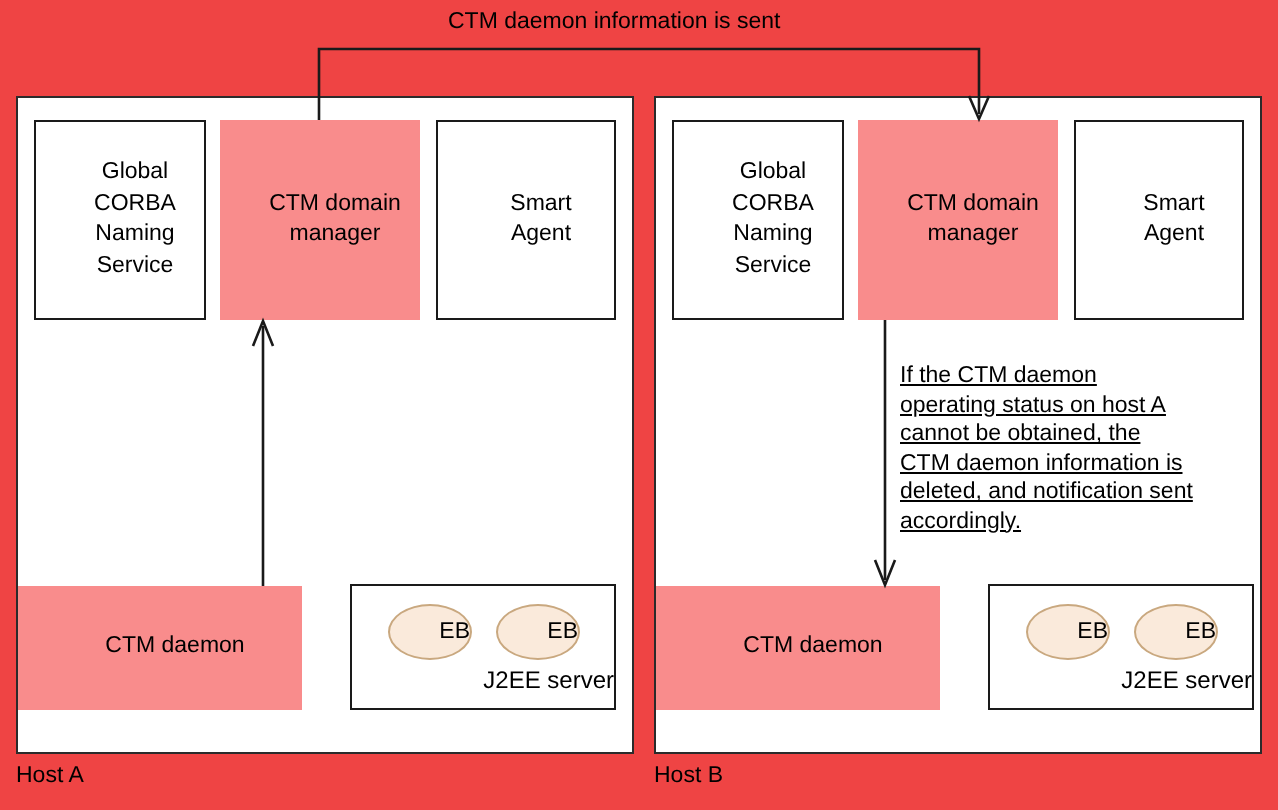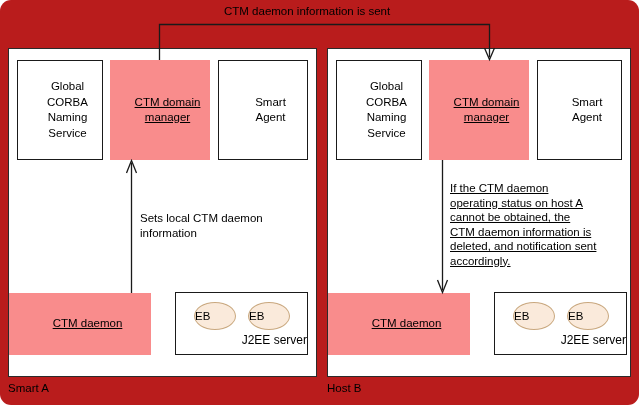--- a/index.html
+++ b/index.html
@@ -8,23 +8,22 @@
     background: #ffffff;
   }
   body {
     font-family: "Liberation Sans", sans-serif;
     color: #000000;
   }
   #diagram {
     position: relative;
     width: 639px;
     height: 405px;
-    background: #b91c1c;
+    background: #ef4444;
     overflow: hidden;
-    border-radius: 11px;
   }
 
   
   .abs { position: absolute; box-sizing: border-box; }
 
   
   .host-panel {
     border: 1px solid #2b2b2b;
     background: #ffffff;
   }
@@ -42,36 +41,35 @@
     align-items: center;
     justify-content: center;
     text-align: center;
     font-size: 11.5px;
     line-height: 15.5px;
     padding-left: 15px;
   }
   .comp-box.filled {
     background: #f98c8c;
     border: none;
-    text-decoration: underline;
   }
   .comp-box .txt { display: block; width: 100%; }
 
   
   .j2ee-box {
     border: 1px solid #1a1a1a;
     background: #ffffff;
   }
   .eb-oval {
     border: 1px solid #c9a87f;
     background: #faeadb;
     border-radius: 50%;
     display: flex;
     align-items: center;
-    justify-content: flex-start;
+    justify-content: flex-end;
     font-size: 11.5px;
   }
   .j2ee-label {
     text-align: right;
     font-size: 12px;
     width: 100%;
     white-space: nowrap;
   }
 
   
@@ -121,38 +119,36 @@
   <div class="abs comp-box filled" style="left:110px; top:60px; width:100px; height:100px;">
     <span class="txt" style="white-space: pre-line;">CTM domain
 manager</span>
   </div>
 
   <div class="abs comp-box" style="left:218px; top:60px; width:90px; height:100px;">
     <span class="txt" style="white-space: pre-line;">Smart
 Agent</span>
   </div>
 
-  <div class="abs annot" style="left: 140px; top: 211px; width: 165px; white-space: pre-line;">Sets local CTM daemon
-information</div>
 
   <div class="abs comp-box filled" style="left:9px; top:293px; width:142px; height:62px;">
     <span class="txt">CTM daemon</span>
   </div>
 
   <div class="abs j2ee-box" style="left:175px; top:292px; width:133px; height:63px;">
     <div class="abs eb-oval" style="left:18px; top:9px; width:42px; height:28px;">
       <span>EB</span>
     </div>
     <div class="abs eb-oval" style="left:72px; top:9px; width:42px; height:28px;">
       <span>EB</span>
     </div>
     <div class="abs j2ee-label" style="left:0px; top:40px;">J2EE server</div>
   </div>
 
-  <div class="abs host-label" style="left:8px; top:381px;">Smart A</div>
+  <div class="abs host-label" style="left:8px; top:381px;">Host A</div>
 
   <div class="abs host-panel" style="left:327px; top:48px; width:304px; height:329px;"></div>
 
   <div class="abs comp-box" style="left:336px; top:60px; width:86px; height:100px;">
     <span class="txt" style="white-space: pre-line;">Global
 CORBA
 Naming
 Service</span>
   </div>
 

